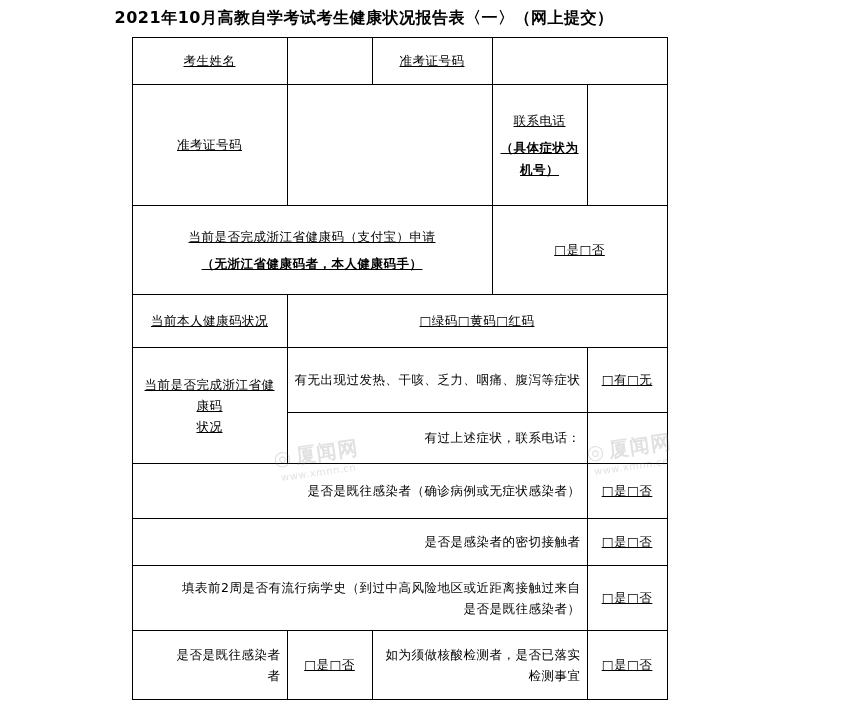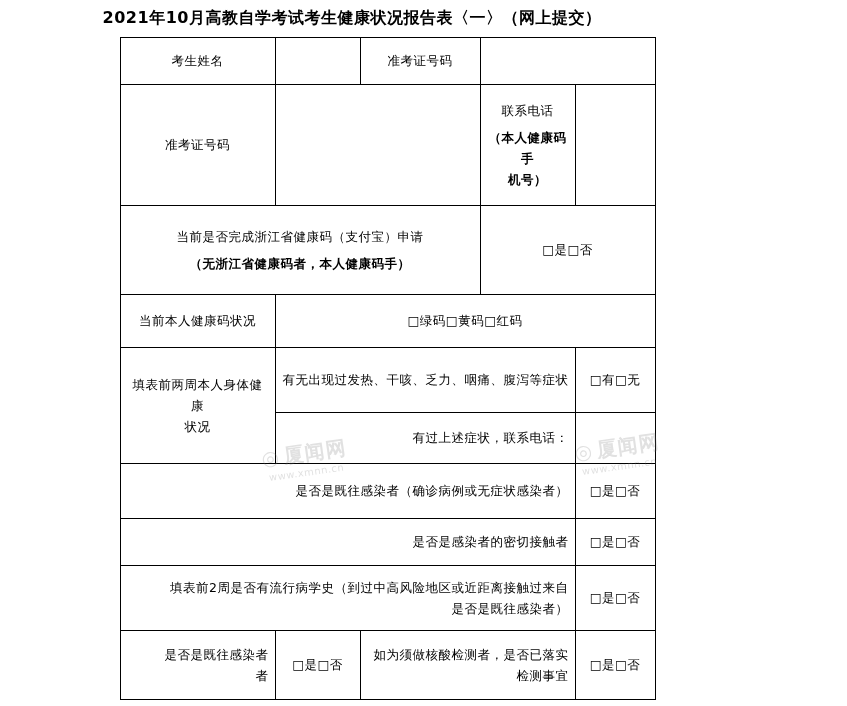--- a/index.html
+++ b/index.html
@@ -12,20 +12,21 @@
     height: 706px;
     font-family: "DejaVu Sans", "Liberation Sans", sans-serif;
     color: #000000;
     position: relative;
     overflow: hidden;
   }
   #page {
     width: 704px;
     height: 706px;
     position: relative;
+    margin-left: 12px;
   }
   .doc-title {
     text-align: center;
     font-size: 16px;
     font-weight: bold;
     letter-spacing: 0.5px;
     padding-top: 8px;
     padding-bottom: 8px;
     white-space: nowrap;
   }
@@ -41,21 +42,21 @@
     table-layout: fixed;
   }
   table.form td {
     border: 1px solid #000000;
     font-size: 12.5px;
     line-height: 1.7;
     padding: 4px 6px;
     vertical-align: middle;
     letter-spacing: 0.5px;
   }
-  .c-center { text-align: center; }
+  .c-center { text-align: center; text-decoration: underline; }
   .c-left { text-align: right; }
   .bold { font-weight: bold; }
   .cell-stack > div { display: block; }
   .gap { height: 6px; }
   .note {
     width: 535px;
     margin: 0 auto;
     padding-left: 70px;
     font-size: 12.5px;
     font-weight: bold;
@@ -126,21 +127,21 @@
           <td class="c-center tall-1">准考证号码</td>
           <td class="c-center tall-1" colspan="2"></td>
         </tr>
 
         <tr>
           <td class="c-center tall-2">准考证号码</td>
           <td class="c-center tall-2" colspan="2"></td>
           <td class="c-center tall-2 cell-stack">
             <div>联系电话</div>
             <div class="gap"></div>
-            <div class="bold">（本人健康码手</div>
+            <div class="bold">（具体症状为</div>
             <div class="bold">机号）</div>
           </td>
           <td class="c-center tall-2"></td>
         </tr>
 
         <tr>
           <td class="c-center tall-3 cell-stack" colspan="3">
             <div>当前是否完成浙江省健康码（支付宝）申请</div>
             <div class="gap"></div>
             <div class="bold">（无浙江省健康码者，本人健康码手）</div>
@@ -148,21 +149,21 @@
           <td class="c-center tall-3 checkline" colspan="2">□是□否</td>
         </tr>
 
         <tr>
           <td class="c-center tall-4">当前本人健康码状况</td>
           <td class="c-center tall-4 checkline" colspan="4">□绿码□黄码□红码</td>
         </tr>
 
         <tr>
           <td class="c-center tall-5 cell-stack" rowspan="2">
-            <div>填表前两周本人身体健康</div>
+            <div>当前是否完成浙江省健康码</div>
             <div>状况</div>
           </td>
           <td class="c-left tall-5" colspan="3">有无出现过发热、干咳、乏力、咽痛、腹泻等症状</td>
           <td class="c-center tall-5 checkline">□有□无</td>
         </tr>
 
         <tr>
           <td class="c-left tall-6" colspan="3">有过上述症状，联系电话：</td>
           <td class="c-center tall-6"></td>
         </tr>

